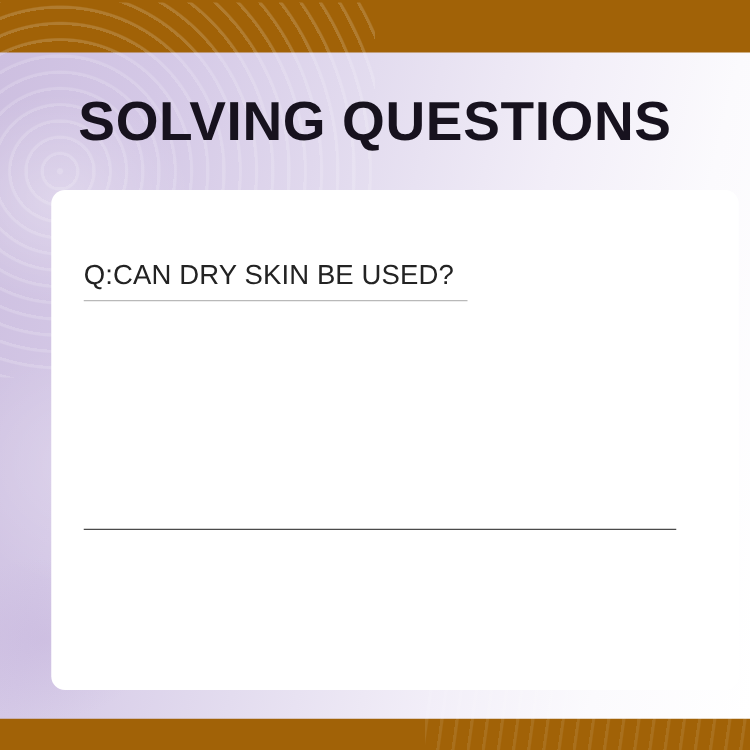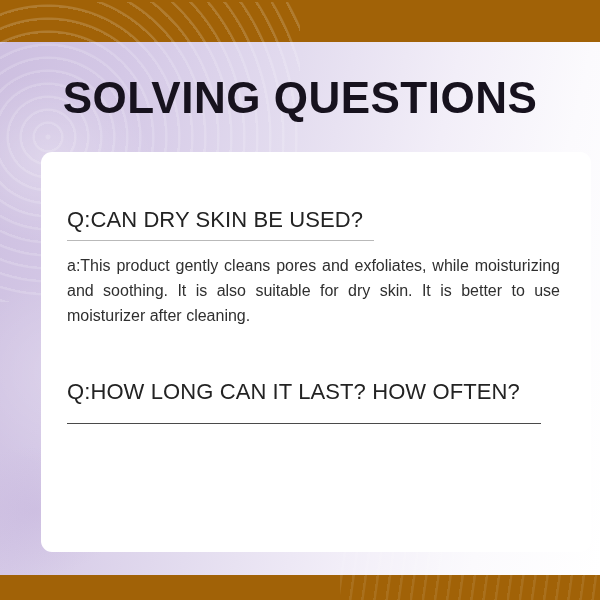--- a/index.html
+++ b/index.html
@@ -161,22 +161,20 @@
   </div>
 
   <div id="title">SOLVING QUESTIONS</div>
 
   <div id="card">
 
     <div id="q1-heading" class="q-heading">Q:CAN DRY SKIN BE USED?</div>
 
     <div id="rule-1" class="rule"></div>
 
-    <p id="answer-1" class="answer">a:This product gently cleans pores and exfoliates, while moisturizing and soothing. It is also suitable for dry skin. It is better to use moisturizer after cleaning.</p>
 
-    <div id="q2-heading" class="q-heading">Q:HOW LONG CAN IT LAST? HOW OFTEN?</div>
 
     <div id="rule-2" class="rule"></div>
 
 
   </div>
 
 </div>
 
 </body></html>

